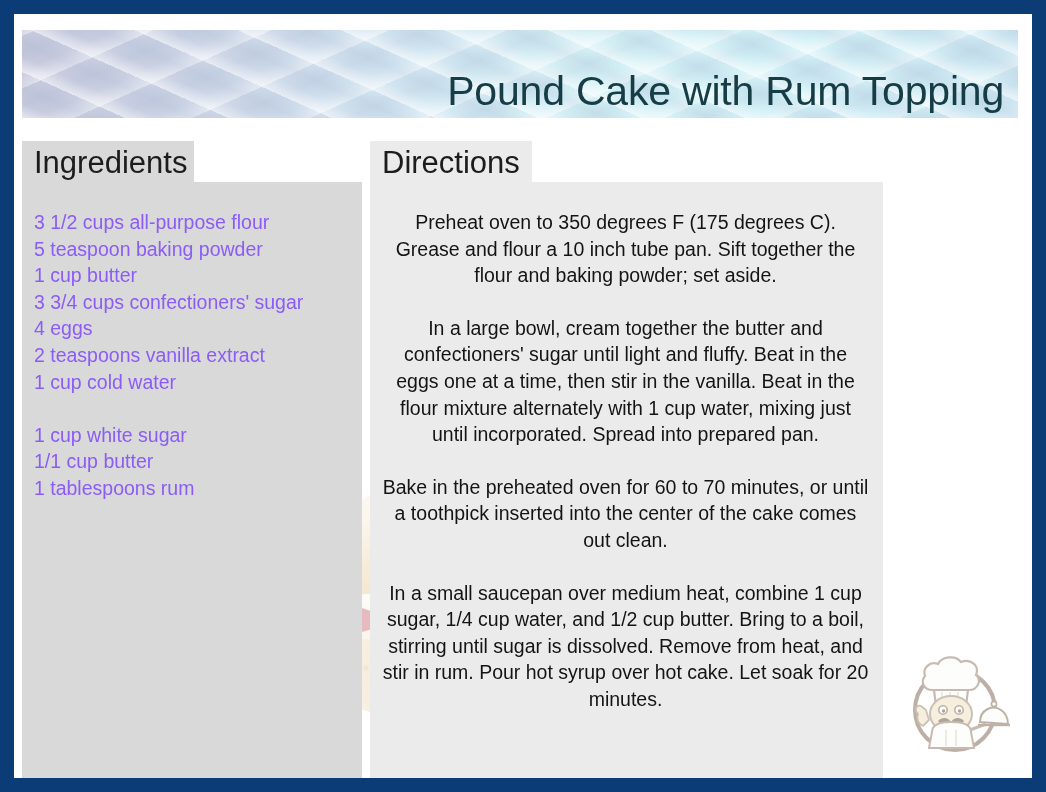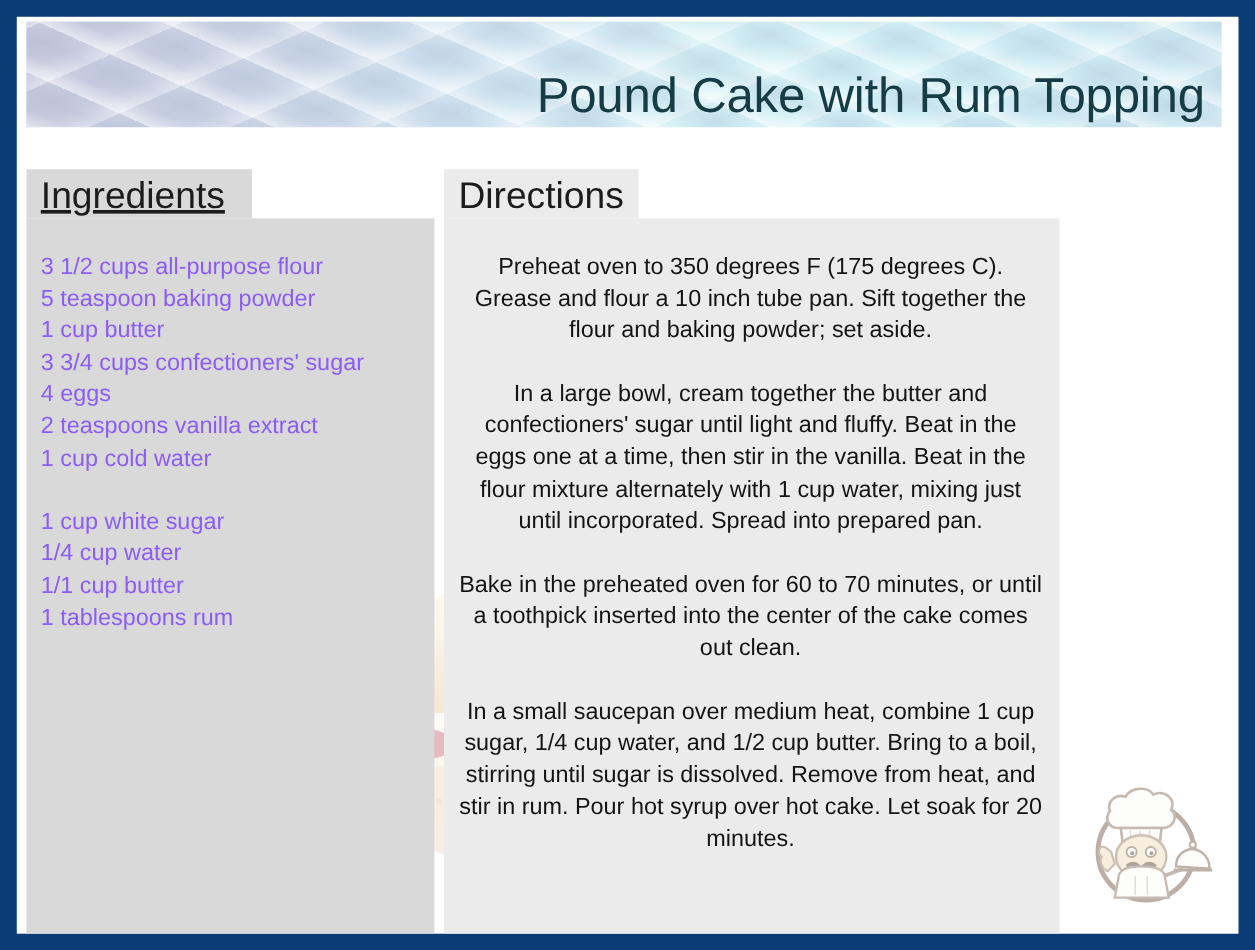--- a/index.html
+++ b/index.html
@@ -27,21 +27,21 @@
   #card-inner {
     position: absolute;
     inset: 0;
     background: #ffffff;
   }
 
   
   #banner {
     position: absolute;
     left: 8px;
-    top: 4px;
+    top: 16px;
     width: 996px;
     height: 88px;
     background:
       repeating-linear-gradient(24deg,
         rgba(255,255,255,0.55) 0px,
         rgba(255,255,255,0.0) 14px,
         rgba(150,170,200,0.16) 28px,
         rgba(255,255,255,0.0) 42px),
       repeating-linear-gradient(-24deg,
         rgba(255,255,255,0.45) 0px,
@@ -101,21 +101,21 @@
 
   
   #ingredients-panel {
     left: 8px;
     top: 127px;
     width: 340px;
     height: 644px;
   }
   #ingredients-panel .panel-tab,
   #ingredients-panel .panel-body { background: #d9d9d9; }
-  #ingredients-panel .panel-tab { width: 188px; text-decoration: underline; }
+  #ingredients-panel .panel-tab { width: 172px; }
 
   
   #directions-panel {
     left: 356px;
     top: 127px;
     width: 513px;
     height: 644px;
   }
   #directions-panel .panel-tab,
   #directions-panel .panel-body { background: #ebebeb; }
@@ -194,21 +194,20 @@
         <ul id="ingredient-list">
             <li>3 1/2 cups all-purpose flour</li>
             <li>5 teaspoon baking powder</li>
             <li>1 cup butter</li>
             <li>3 3/4 cups confectioners' sugar</li>
             <li>4 eggs</li>
             <li>2 teaspoons vanilla extract</li>
             <li>1 cup cold water</li>
             <li class="spacer">&nbsp;</li>
             <li>1 cup white sugar</li>
-            <li>1/4 cup water</li>
             <li>1/1 cup butter</li>
             <li>1 tablespoons rum</li>
           </ul>
       </div>
     </div>
 
     <svg id="cake-photo" viewBox="0 0 500 330">
       <defs>
         <linearGradient id="sponge" x1="0" y1="0" x2="0.25" y2="1">
           <stop offset="0%" stop-color="#f4e7cd"></stop>

